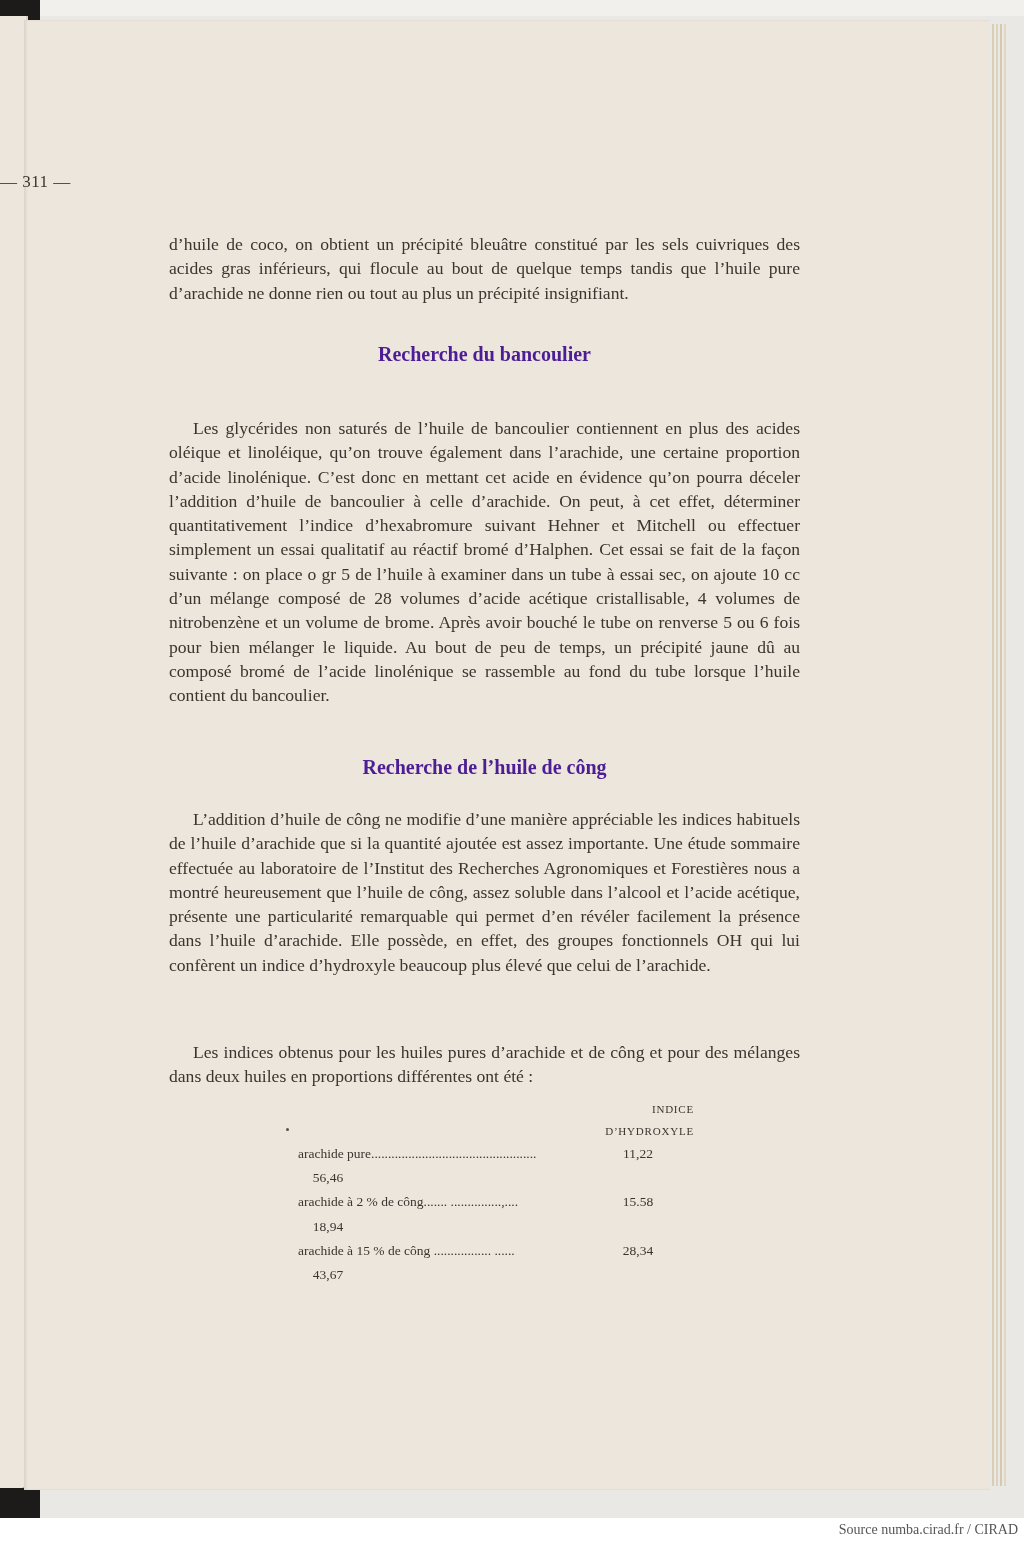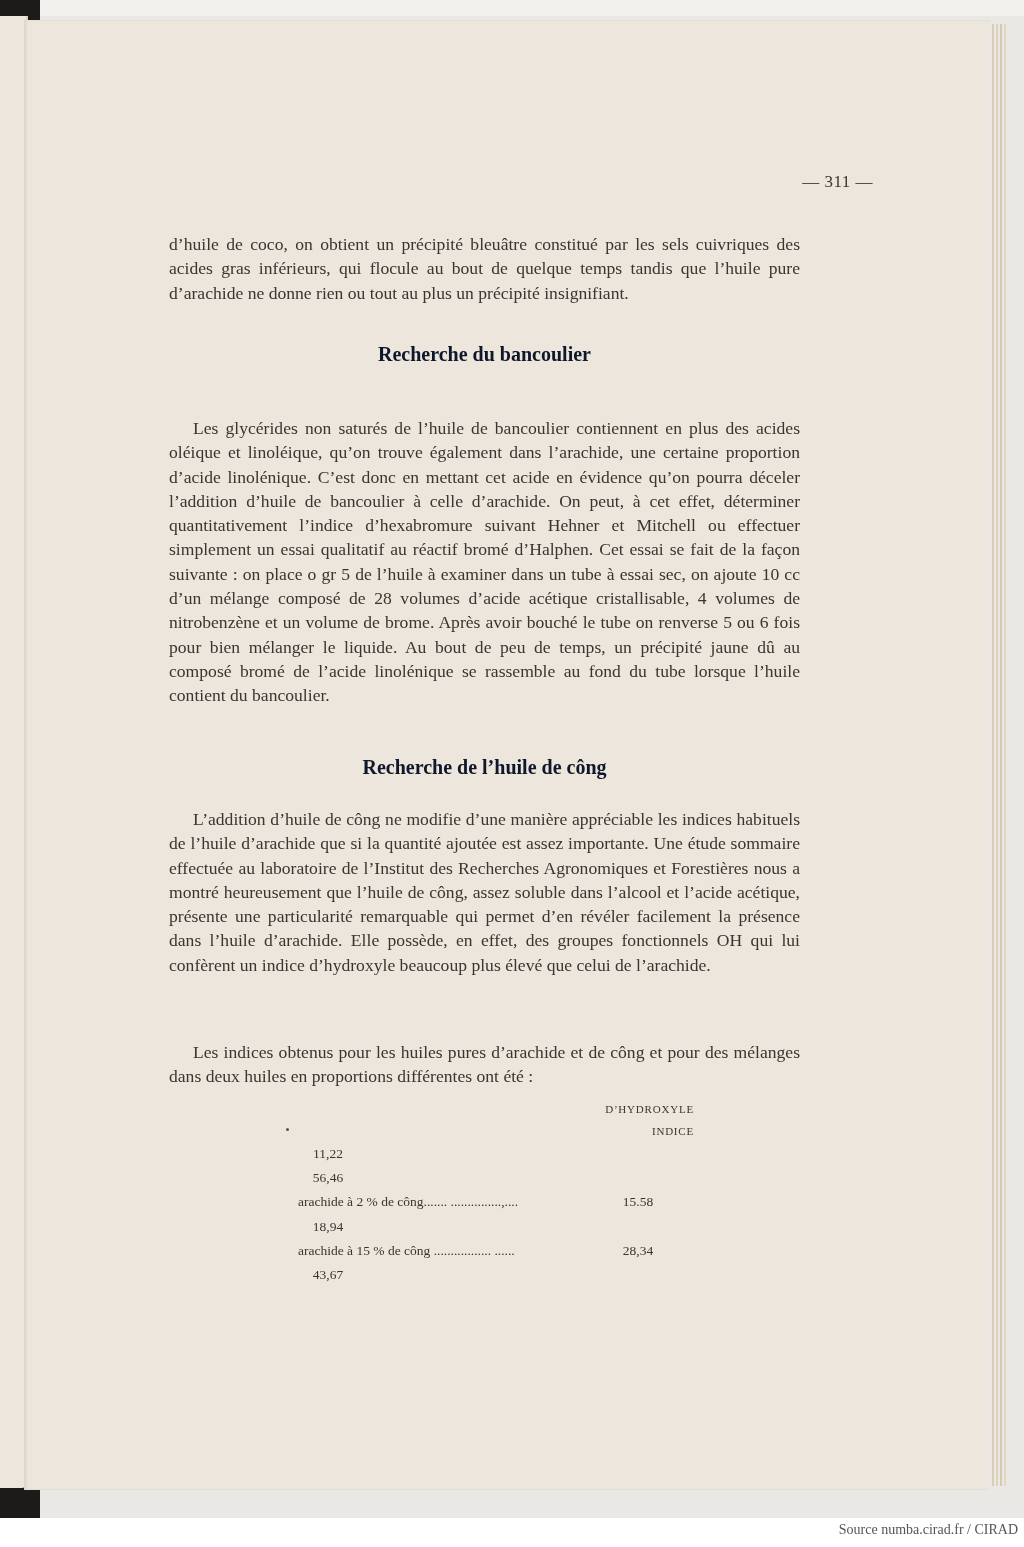--- a/index.html
+++ b/index.html
@@ -5,25 +5,25 @@
   html,body{margin:0;padding:0;}
   body{width:1024px;height:1547px;background:#ffffff;position:relative;overflow:hidden;font-family:"Liberation Serif","DejaVu Serif",serif;color:#3a3530;}
   .scan{position:absolute;left:0;top:0;width:1024px;height:1518px;background:#e9e8e4;}
   .binder{position:absolute;left:0;top:0;width:40px;height:1518px;background:#1d1b1a;}
   .binder-top{position:absolute;left:40px;top:0;width:984px;height:16px;background:#f1f0ed;}
   .leftpage{position:absolute;left:0;top:16px;width:26px;height:1472px;background:#ece6dc;border-right:2px solid #d8d0c2;border-radius:0 0 6px 0;}
   .page{position:absolute;left:24px;top:20px;width:966px;height:1470px;background:#ece6dc;box-shadow:inset 2px 0 3px rgba(0,0,0,0.08);}
   .edge{position:absolute;top:24px;width:2px;height:1462px;background:#d9cdb5;}
   .footer-area{position:absolute;left:0;top:1518px;width:1024px;height:29px;background:#ffffff;}
   .source{position:absolute;right:6px;top:1522px;font-family:Liberation Serif, serif;font-size:14px;color:#555;}
-  .pageno{position:absolute;left:0;width:840px;top:172px;text-align:right;font-size:17px;letter-spacing:0.5px;padding-left:33px;}
+  .pageno{position:absolute;left:0;width:840px;top:172px;text-align:left;font-size:17px;letter-spacing:0.5px;}
   .text{position:absolute;left:153px;width:663px;font-size:17.6px;line-height:24.3px;text-align:justify;}
   .text p{margin:16px;}
   .indent{text-indent:24px;}
-  h2{position:absolute;left:153px;width:663px;margin:0;text-align:center;font-size:20px;font-weight:bold;color:#0f172a;}
+  h2{position:absolute;left:153px;width:663px;margin:0;text-align:center;font-size:20px;font-weight:bold;color:#4c1d95;}
   .tbl{position:absolute;left:298px;top:1098px;width:400px;font-size:13.5px;}
   .tbl .hdr{text-align:right;font-size:11px;letter-spacing:0.8px;line-height:22px;padding-right:4px;}
   .tbl .row{display:flex;justify-content:space-between;line-height:24.2px;}
   .tbl .lbl{white-space:nowrap;overflow:hidden;width:310px;}
   .tbl .val{width:60px;text-align:center;padding-right:30px;}
   .dot{position:absolute;left:286px;top:1128px;width:3px;height:3px;border-radius:50%;background:#5a5048;}
 </style>
 </head>
 <body>
 
@@ -56,24 +56,25 @@
 </div>
 
 <div class="text" style="top:1024px">
   <p class="indent">Les indices obtenus pour les huiles pures d’arachide et de công et pour des mélanges dans deux huiles en proportions différentes ont été :</p>
 </div>
 
 <div class="dot"></div>
 
 <div class="tbl">
   <div class="hdr">
+    <div>INDICE</div>
     <div>D’HYDROXYLE</div>
-    <div>INDICE</div>
   </div>
   <div class="row">
+    <span class="lbl">arachide pure.................................................</span>
     <span class="val">11,22</span>
   </div>
   <div class="row">
     <span class="val">56,46</span>
   </div>
   <div class="row">
     <span class="lbl">arachide à 2 % de công....... ...............,....</span>
     <span class="val">15.58</span>
   </div>
   <div class="row">

